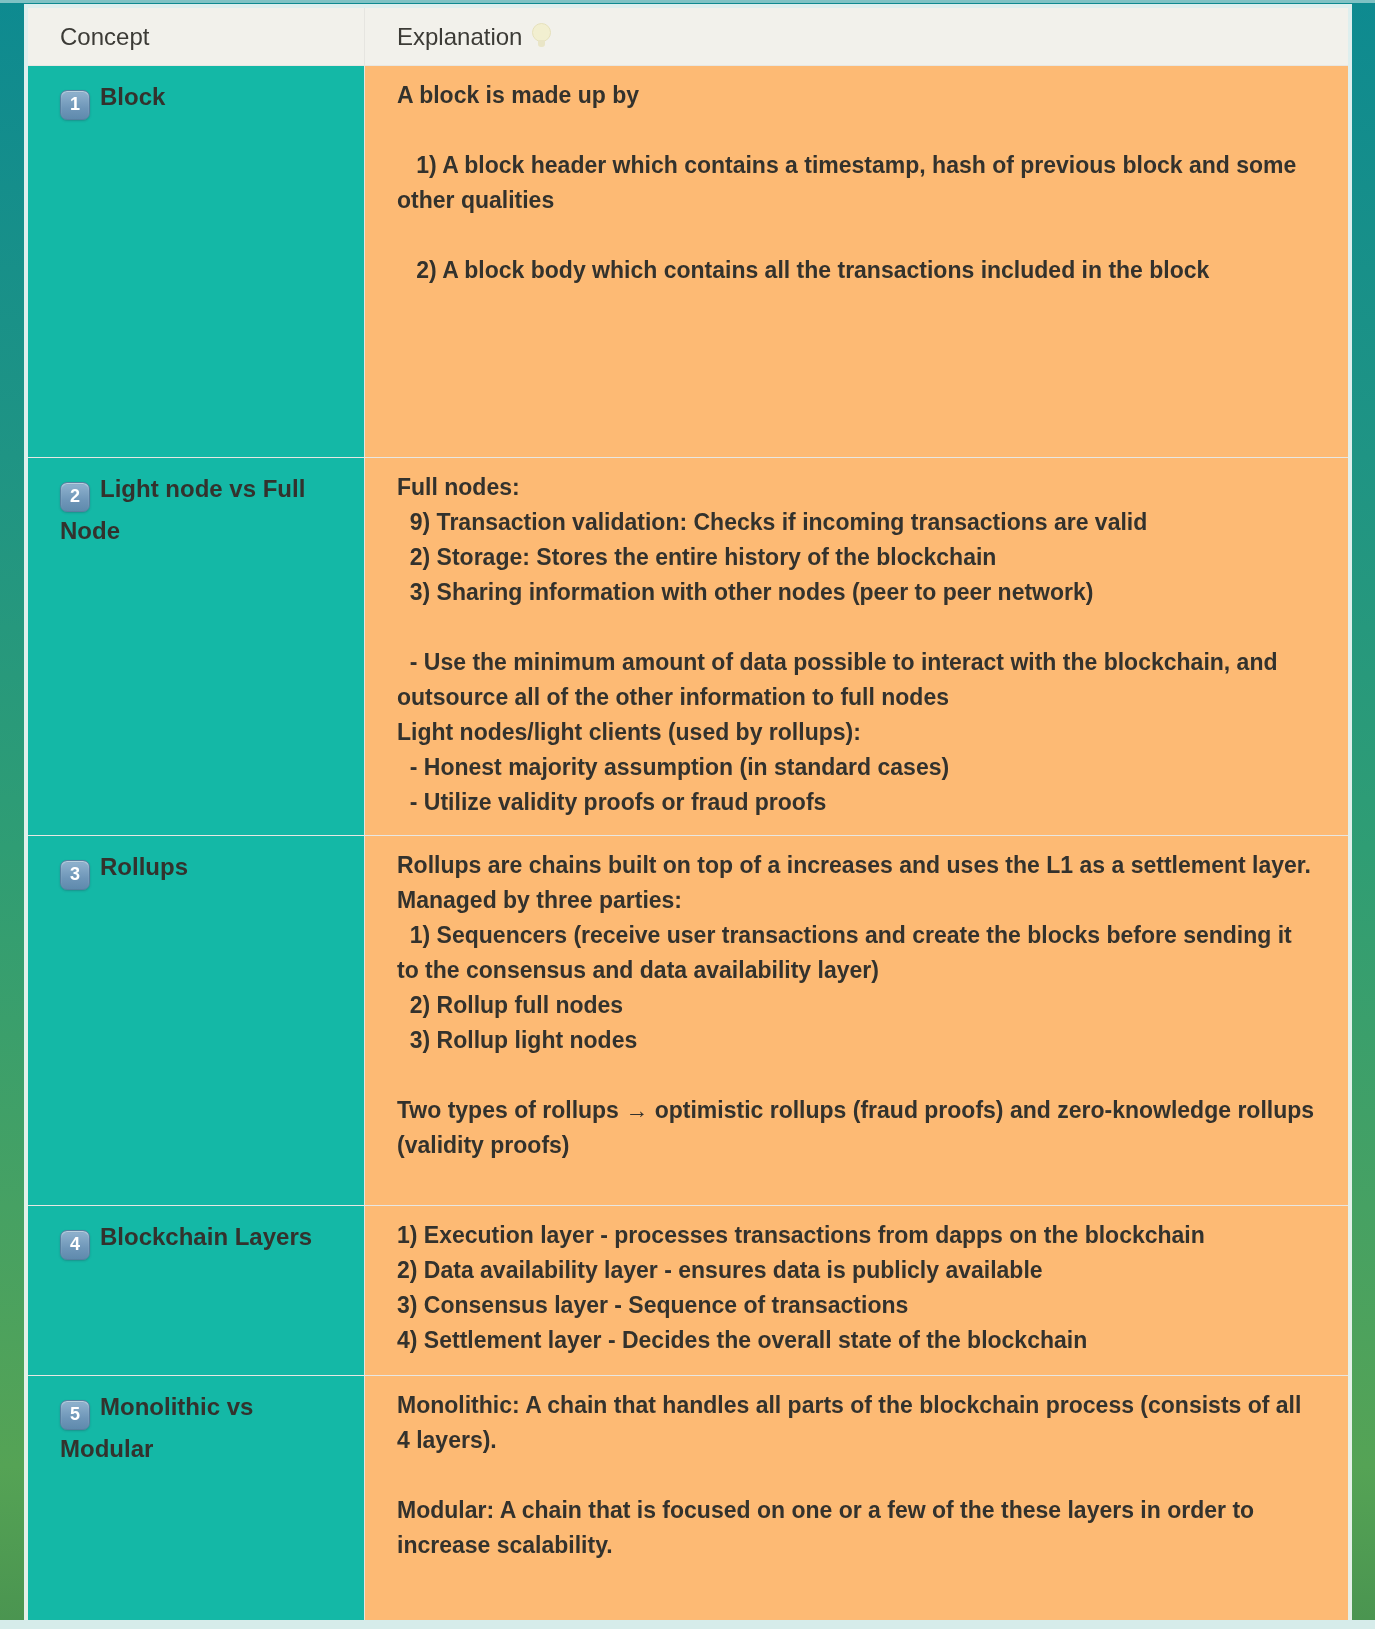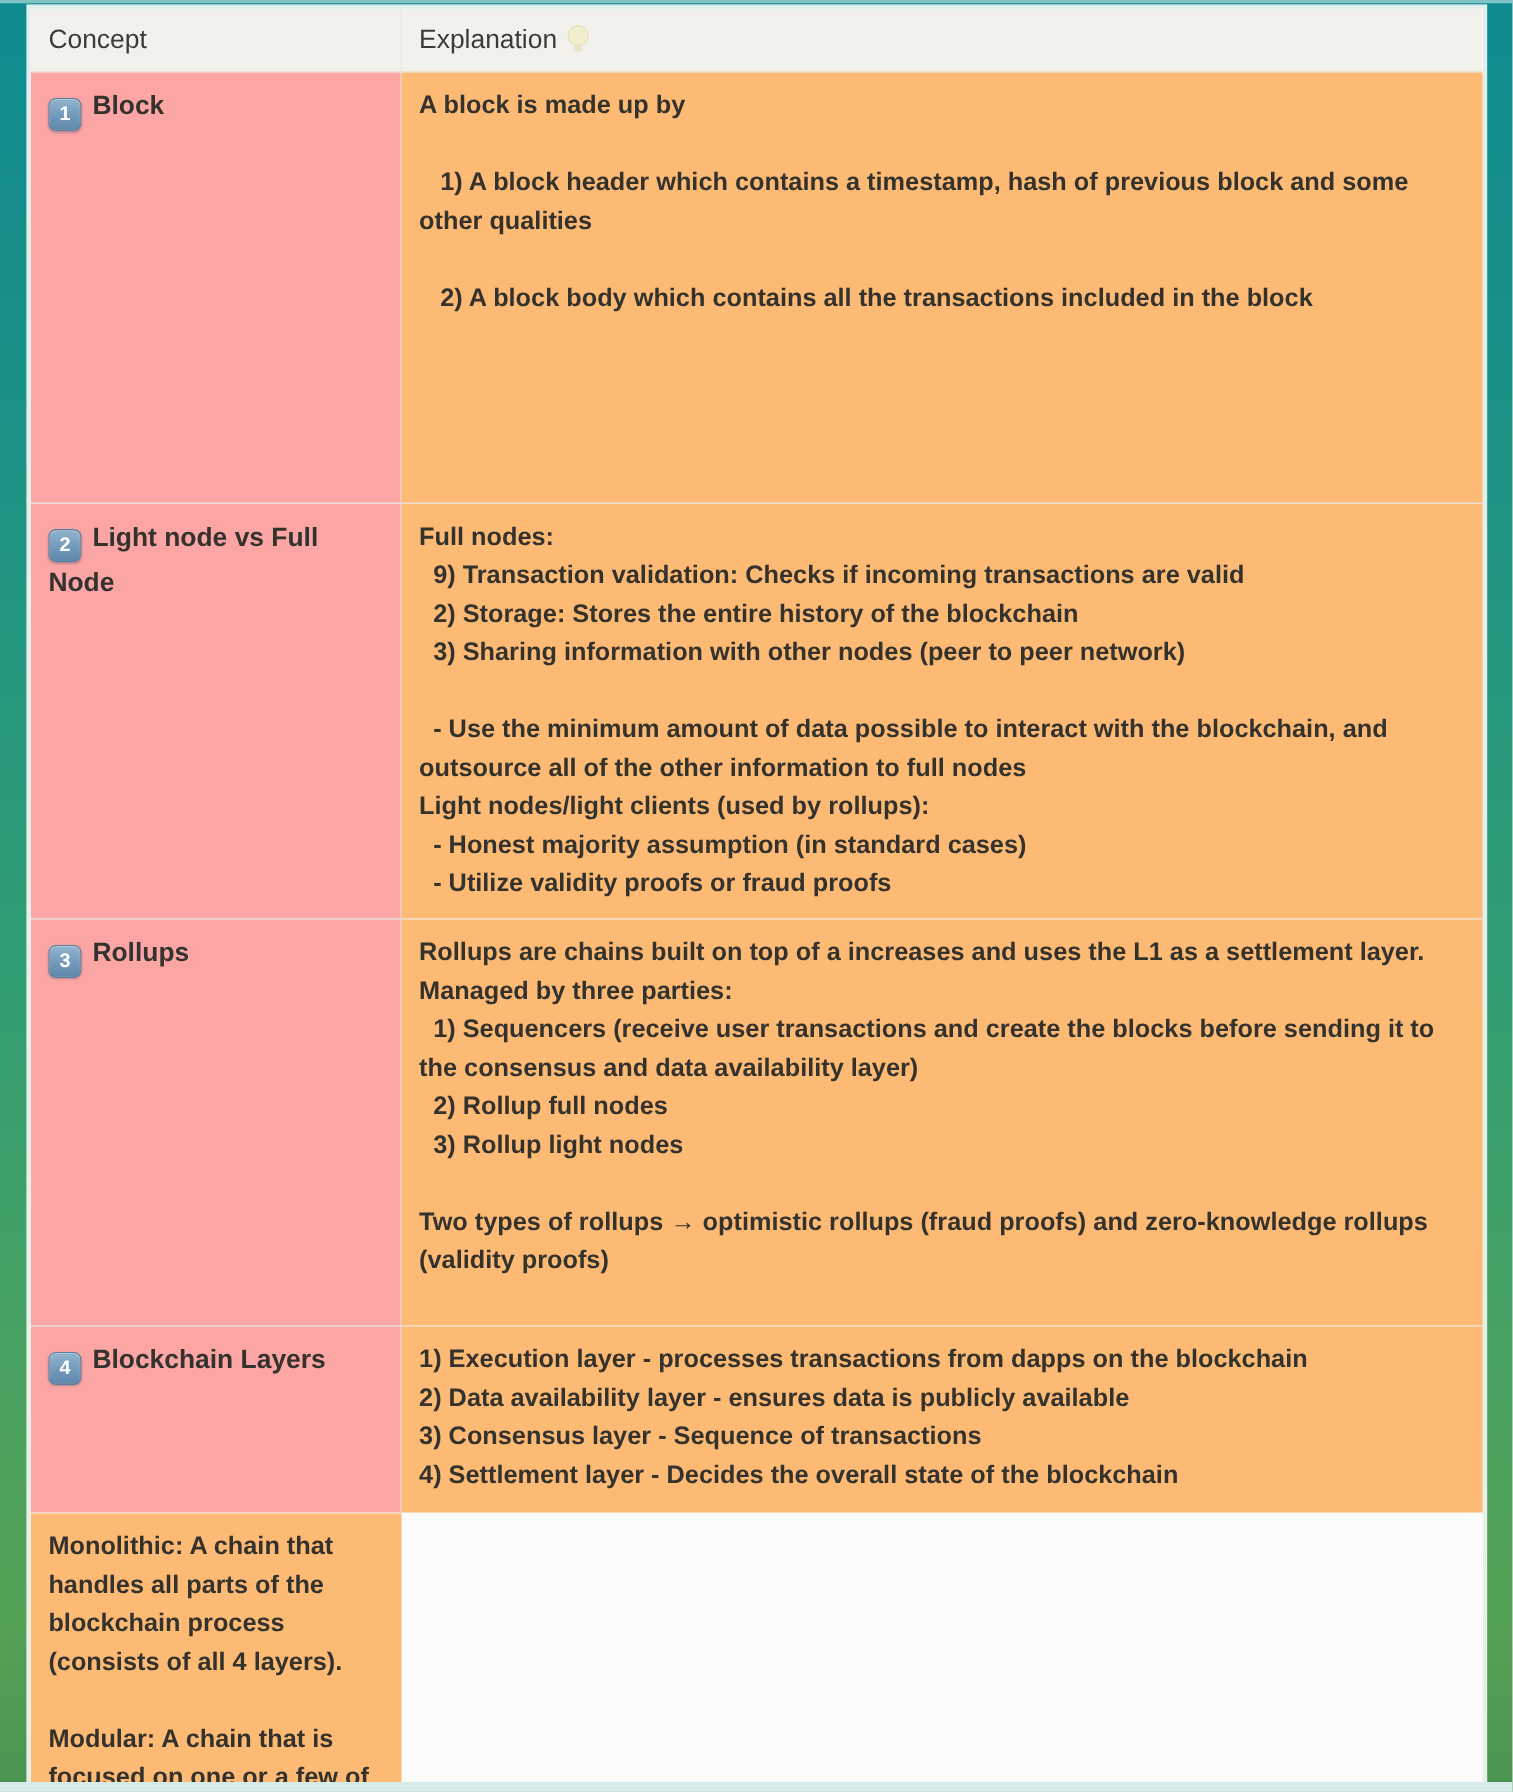--- a/index.html
+++ b/index.html
@@ -21,27 +21,27 @@
   .table-card {
     position: absolute; left: 28px; top: 8px; width: 1320px; height: 1612px;
     background: #fcfcfa;
     box-shadow: 0 0 0 4px rgba(245, 250, 248, 0.9);
     display: grid;
     grid-template-columns: 337px 1fr;
     grid-template-rows: 57px 392px 378px 370px 170px 1fr;
     overflow: hidden;
   }
   .cell {
-    padding: 12px 16px;
+    padding: 12px 32px;
     font-size: 23px;
     line-height: 35px;
     color: #33322d;
   }
   .concept-cell {
-    background: #fca5a5;
+    background: #14b8a6;
     border-right: 1.5px solid #e6e5e0;
     font-size: 24px;
     line-height: 37px;
     font-weight: 700;
   }
   .expl-cell {
     background: #fdba74;
     font-weight: 700;
   }
   .border-top { border-top: 1.5px solid #e8e7e2; }
@@ -138,20 +138,23 @@
       <span class="keycap">4</span><span>Blockchain Layers</span>
     </div>
     <div class="cell expl-cell border-top">
 
     <div class="para">1) Execution layer - processes transactions from dapps on the blockchain</div>
         <div class="para">2) Data availability layer - ensures data is publicly available</div>
         <div class="para">3) Consensus layer - Sequence of transactions</div>
         <div class="para">4) Settlement layer - Decides the overall state of the blockchain</div>
       </div>
 
+    <div class="cell concept-cell border-top">
+      <span class="keycap">5</span><span>Monolithic vs Modular</span>
+    </div>
     <div class="cell expl-cell border-top">
 
     <div class="para">Monolithic: A chain that handles all parts of the blockchain process (consists of all 4 layers).</div>
         <div class="para"></div>
         <div class="para">Modular: A chain that is focused on one or a few of the these layers in order to increase scalability.</div>
       </div>
 
   </div>
 
   <div class="bottom-strip"></div>

